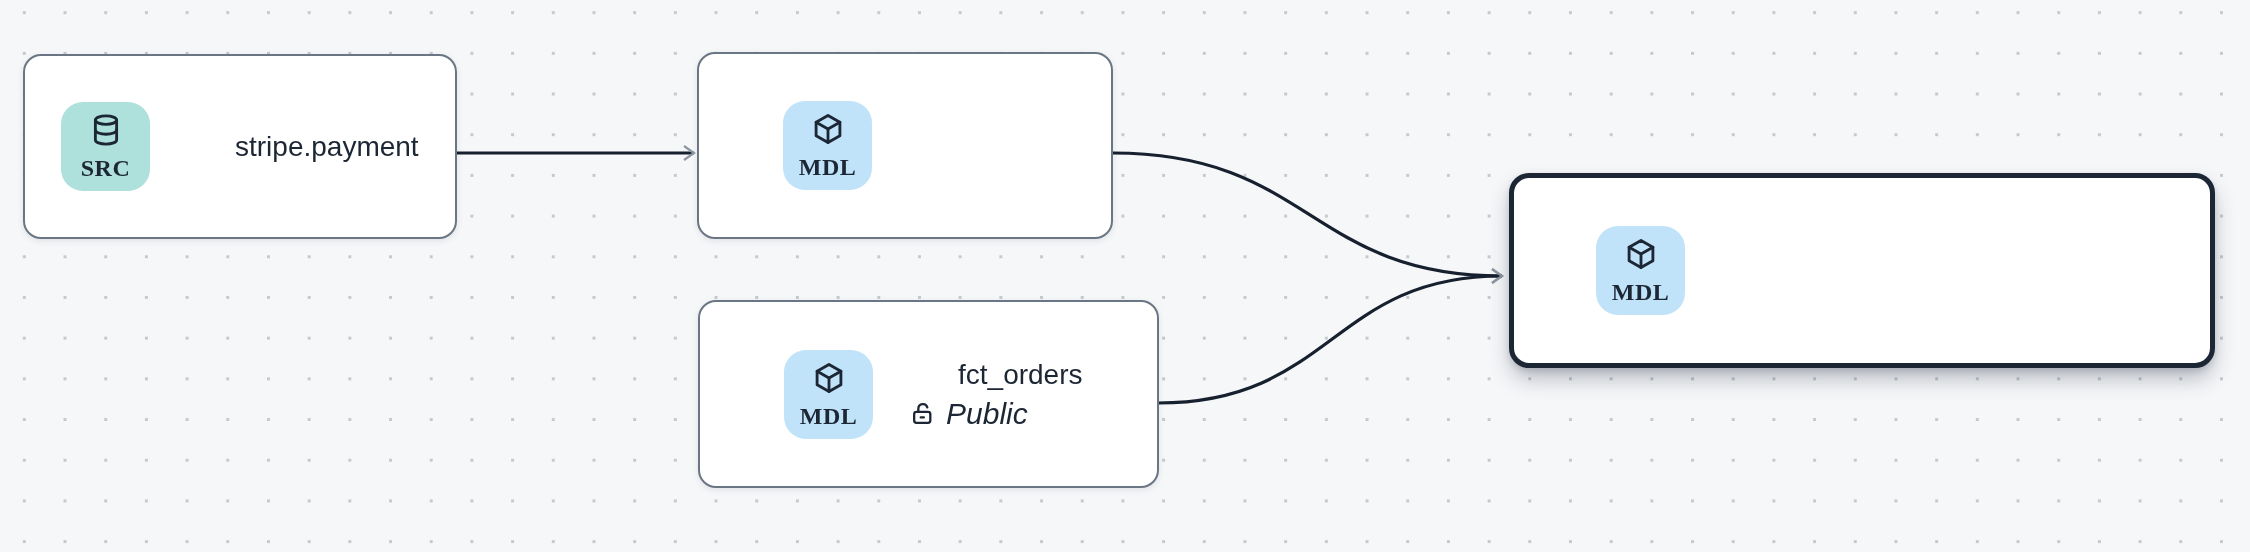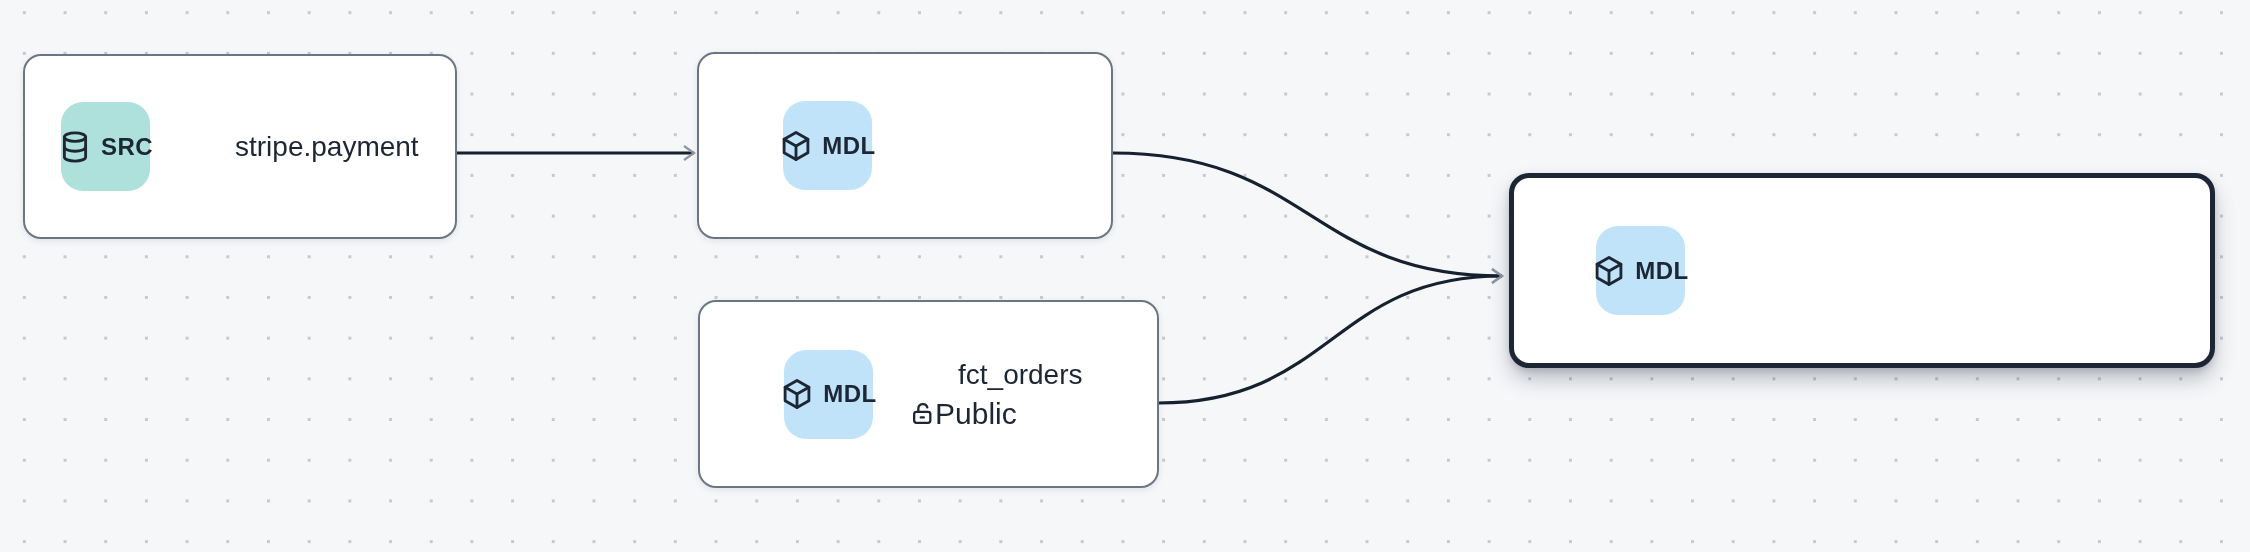--- a/index.html
+++ b/index.html
@@ -49,25 +49,26 @@
     padding-left: 34px;
     box-shadow: 0 12px 22px -2px rgba(30, 40, 60, 0.30), 0 3px 6px rgba(30, 40, 60, 0.14);
   }
 
   .badge {
     flex: 0 0 auto;
     width: 89px;
     height: 89px;
     border-radius: 22px;
     display: flex;
-    flex-direction: row;
+    flex-direction: column;
     align-items: center;
     justify-content: center;
     gap: 9px;
     color: var(--ink, #1c2634);
+    font-family: Liberation Serif, serif;
   }
   .badge-src { background: var(--badge-src-bg, #aee0dc); }
   .badge-mdl { background: var(--badge-mdl-bg, #c0e3f9); margin-left: 48px; }
   .badge svg { display: block; }
   .badge-label {
     font-size: 24px;
     font-weight: 600;
     line-height: 1;
     letter-spacing: 0.5px;
     color: var(--ink, #1c2634);
@@ -83,22 +84,24 @@
     font-size: 28px;
     font-weight: 500;
     line-height: 1.2;
     color: var(--ink, #1c2634);
     white-space: nowrap;
     margin-left: 48px;
   }
   .access-row {
     display: flex;
     align-items: center;
+    gap: 11px;
     margin-top: 1px;
     color: var(--ink, #1c2634);
+    font-style: italic;
   }
   .access-label {
     font-size: 30px;
     font-weight: 400;
     line-height: 1.1;
     color: var(--ink, #1c2634);
   }
   .access-row svg { display: block; }
 </style>
 </head>

